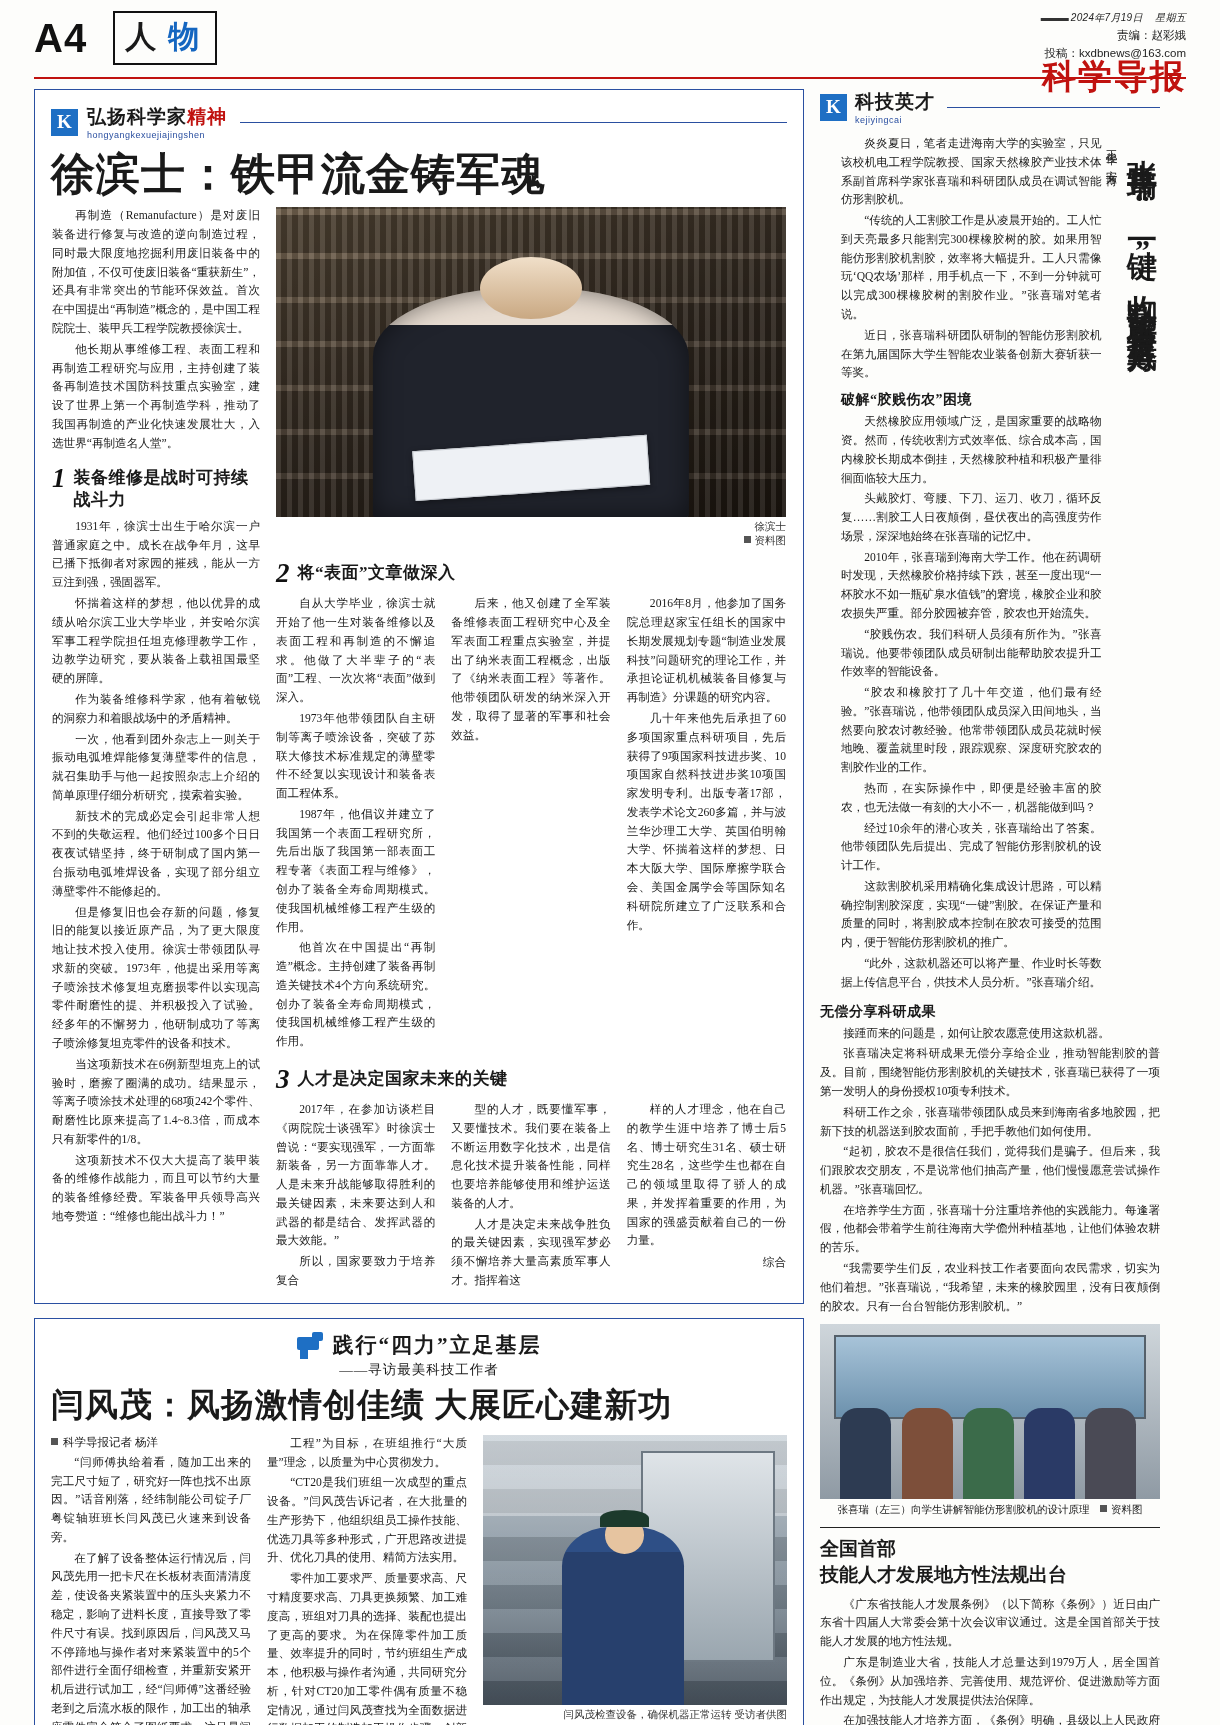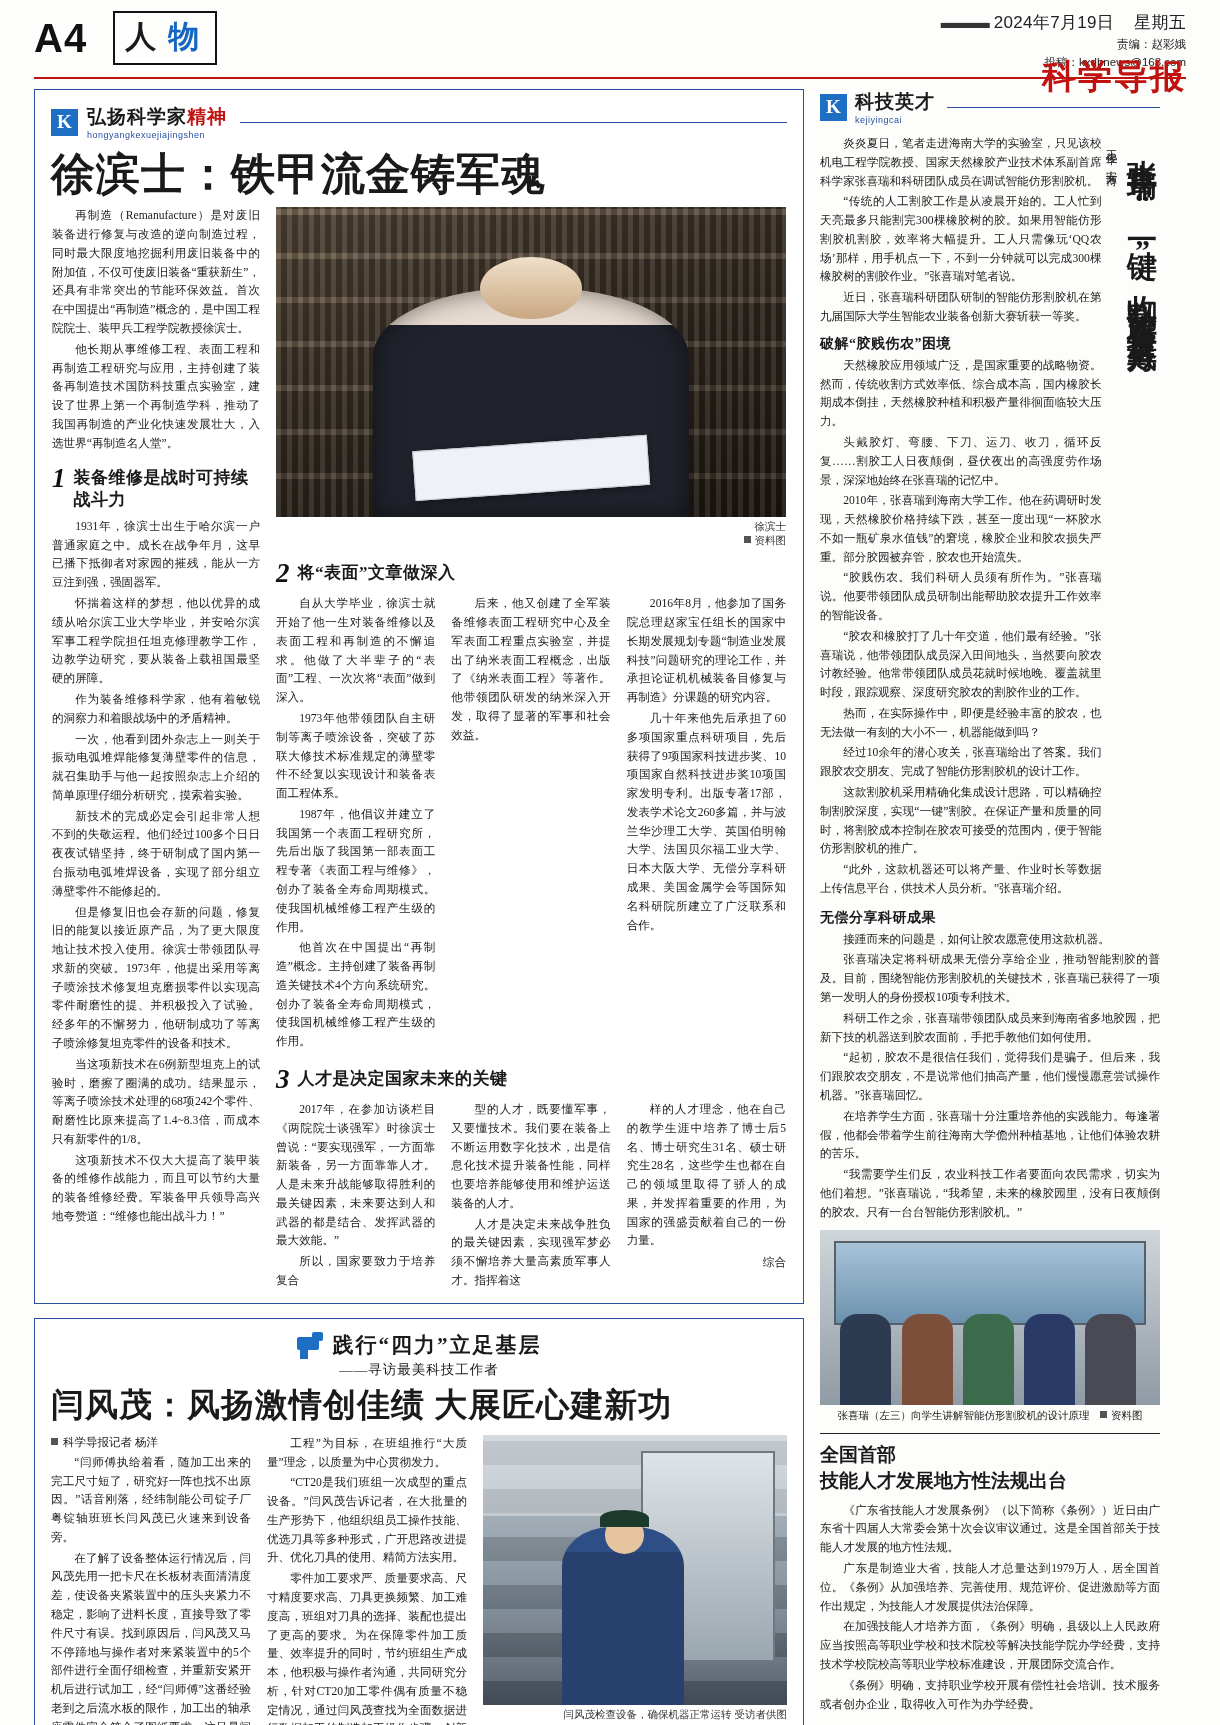--- a/index.html
+++ b/index.html
@@ -22,21 +22,21 @@
     padding-right:12px;
   }
   .mast-logo-box {
     border:2px solid #111; padding:3px 10px 5px; display:flex; align-items:center; gap:6px;
   }
   .mast-logo-box .ch {
     font-size:31px; font-weight:bold; font-family:"Liberation Serif", serif; letter-spacing:6px;
   }
   .mast-logo-box .ch2 { color:#1566c0; }
   .mast-right { text-align:right; font-family:"Liberation Sans", sans-serif; }
-  .mast-right .line1 { font-size:17px; color:#222; letter-spacing:.3px; margin-bottom:3px; }
+  .mast-right .line1 { font-size:10px; color:#222; letter-spacing:.3px; margin-bottom:3px;font-style:italic; }
   .mast-right .line1 .dash { letter-spacing:-1px; color:#333; }
   .mast-right .line2 { font-size:11.5px; color:#222; margin-bottom:3px; }
   .mast-right .line3 { font-size:11.5px; color:#222; }
   .brand {
     font-size:34px; font-weight:bold; color:#c0120f; letter-spacing:2px;
     font-family:"Liberation Serif", serif; margin:2px 0 4px;
   }
   .hr-main { border:none; border-top:2px solid #c0120f; margin:4px 0 0; }
 
   
@@ -168,21 +168,21 @@
   .r-sect-head { display:flex; align-items:center; gap:8px; margin-bottom:10px; }
   .vert-title {
     writing-mode:vertical-rl; text-orientation:upright;
     font-size:30px; font-weight:bold; letter-spacing:5px; line-height:1.18;
     height:520px; margin-left:6px;
   }
   .vert-byline {
     writing-mode:vertical-rl; text-orientation:upright;
     font-size:11.5px; letter-spacing:2px; color:#222; margin-left:2px; padding-top:6px;
   }
-  .r-flex { display:flex; }
+  .r-flex { display:flex;margin-left:21px; }
   .r-text { flex:1; }
   .r-sub { font-size:14px; font-weight:bold; margin:8px 0 4px; letter-spacing:.5px; }
   .r-cap { font-size:10.5px; text-align:center; margin-top:4px; }
   .r-cap .sq{ display:inline-block; width:7px;height:7px;background:#555;margin:0 4px 0 8px; vertical-align:1px;}
   .r-hr { border:none; border-top:1.5px solid #222; margin:10px 0 8px; }
   .r-head2 { font-size:19px; font-weight:bold; line-height:1.35; margin-bottom:8px; }
 </style>
 </head>
 <body>
 
@@ -273,21 +273,21 @@
                 <p class="body">自从大学毕业，徐滨士就开始了他一生对装备维修以及表面工程和再制造的不懈追求。他做了大半辈子的“表面”工程、一次次将“表面”做到深入。</p>
                 <p class="body">1973年他带领团队自主研制等离子喷涂设备，突破了苏联大修技术标准规定的薄壁零件不经复以实现设计和装备表面工程体系。</p>
                 <p class="body">1987年，他倡议并建立了我国第一个表面工程研究所，先后出版了我国第一部表面工程专著《表面工程与维修》，创办了装备全寿命周期模式。使我国机械维修工程产生级的作用。</p>
                 <p class="body">他首次在中国提出“再制造”概念。主持创建了装备再制造关键技术4个方向系统研究。创办了装备全寿命周期模式，使我国机械维修工程产生级的作用。</p>
               </div>
               <div>
                 <p class="body">后来，他又创建了全军装备维修表面工程研究中心及全军表面工程重点实验室，并提出了纳米表面工程概念，出版了《纳米表面工程》等著作。他带领团队研发的纳米深入开发，取得了显著的军事和社会效益。</p>
               </div>
               <div>
                 <p class="body">2016年8月，他参加了国务院总理赵家宝任组长的国家中长期发展规划专题“制造业发展科技”问题研究的理论工作，并承担论证机机械装备目修复与再制造》分课题的研究内容。</p>
-                <p class="body">几十年来他先后承担了60多项国家重点科研项目，先后获得了9项国家科技进步奖、10项国家自然科技进步奖10项国家发明专利。出版专著17部，发表学术论文260多篇，并与波兰华沙理工大学、英国伯明翰大学、法国贝尔福工业大学、日本大阪大学、无偿分享科研成果、美国金属学会等国际知名科研院所建立了广泛联系和合作。</p>
+                <p class="body">几十年来他先后承担了60多项国家重点科研项目，先后获得了9项国家科技进步奖、10项国家自然科技进步奖10项国家发明专利。出版专著17部，发表学术论文260多篇，并与波兰华沙理工大学、英国伯明翰大学、怀揣着这样的梦想、日本大阪大学、国际摩擦学联合会、美国金属学会等国际知名科研院所建立了广泛联系和合作。</p>
               </div>
             </div>
 
             <div class="sub-h">
               <div class="sub-num">3</div>
               <div class="sub-t">人才是决定国家未来的关键</div>
             </div>
 
             <div class="cols3">
               <div>
@@ -371,21 +371,21 @@
           <p class="body">炎炎夏日，笔者走进海南大学的实验室，只见该校机电工程学院教授、国家天然橡胶产业技术体系副首席科学家张喜瑞和科研团队成员在调试智能仿形割胶机。</p>
           <p class="body">“传统的人工割胶工作是从凌晨开始的。工人忙到天亮最多只能割完300棵橡胶树的胶。如果用智能仿形割胶机割胶，效率将大幅提升。工人只需像玩‘QQ农场’那样，用手机点一下，不到一分钟就可以完成300棵橡胶树的割胶作业。”张喜瑞对笔者说。</p>
           <p class="body">近日，张喜瑞科研团队研制的智能仿形割胶机在第九届国际大学生智能农业装备创新大赛斩获一等奖。</p>
           <div class="r-sub">破解“胶贱伤农”困境</div>
           <p class="body">天然橡胶应用领域广泛，是国家重要的战略物资。然而，传统收割方式效率低、综合成本高，国内橡胶长期成本倒挂，天然橡胶种植和积极产量徘徊面临较大压力。</p>
           <p class="body">头戴胶灯、弯腰、下刀、运刀、收刀，循环反复……割胶工人日夜颠倒，昼伏夜出的高强度劳作场景，深深地始终在张喜瑞的记忆中。</p>
           <p class="body">2010年，张喜瑞到海南大学工作。他在药调研时发现，天然橡胶价格持续下跌，甚至一度出现“一杯胶水不如一瓶矿泉水值钱”的窘境，橡胶企业和胶农损失严重。部分胶园被弃管，胶农也开始流失。</p>
           <p class="body">“胶贱伤农。我们科研人员须有所作为。”张喜瑞说。他要带领团队成员研制出能帮助胶农提升工作效率的智能设备。</p>
           <p class="body">“胶农和橡胶打了几十年交道，他们最有经验。”张喜瑞说，他带领团队成员深入田间地头，当然要向胶农讨教经验。他常带领团队成员花就时候地晚、覆盖就里时段，跟踪观察、深度研究胶农的割胶作业的工作。</p>
           <p class="body">热而，在实际操作中，即便是经验丰富的胶农，也无法做一有刻的大小不一，机器能做到吗？</p>
-          <p class="body">经过10余年的潜心攻关，张喜瑞给出了答案。我们跟胶农交朋友、完成了智能仿形割胶机的设计工作。</p>
+          <p class="body">经过10余年的潜心攻关，张喜瑞给出了答案。他带领团队先后提出、完成了智能仿形割胶机的设计工作。</p>
           <p class="body">这款割胶机采用精确化集成设计思路，可以精确控制割胶深度，实现“一键”割胶。在保证产量和质量的同时，将割胶成本控制在胶农可接受的范围内，便于智能仿形割胶机的推广。</p>
           <p class="body">“此外，这款机器还可以将产量、作业时长等数据上传信息平台，供技术人员分析。”张喜瑞介绍。</p>
         </div>
         <div class="vert-byline">王俊华  安方博</div>
         <div class="vert-title">张喜瑞：“一键”收割让胶农不再披星戴月</div>
       </div>
 
       <div class="r-sub">无偿分享科研成果</div>
       <p class="body">接踵而来的问题是，如何让胶农愿意使用这款机器。</p>
       <p class="body">张喜瑞决定将科研成果无偿分享给企业，推动智能割胶的普及。目前，围绕智能仿形割胶机的关键技术，张喜瑞已获得了一项第一发明人的身份授权10项专利技术。</p>

